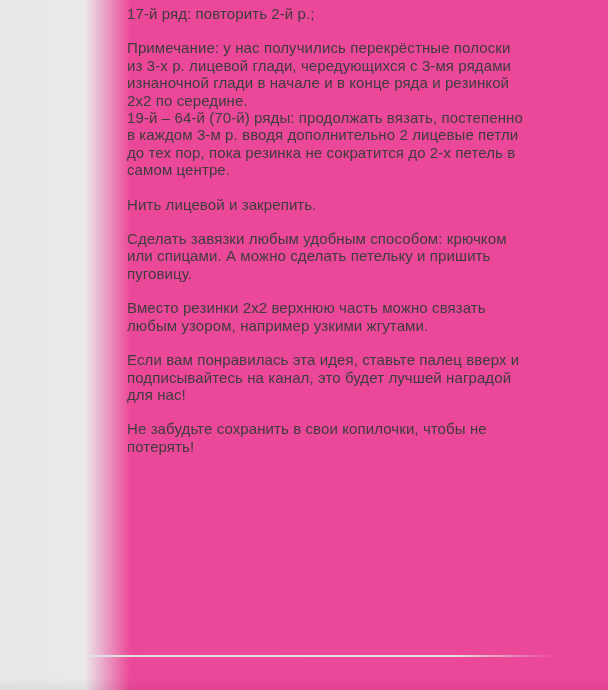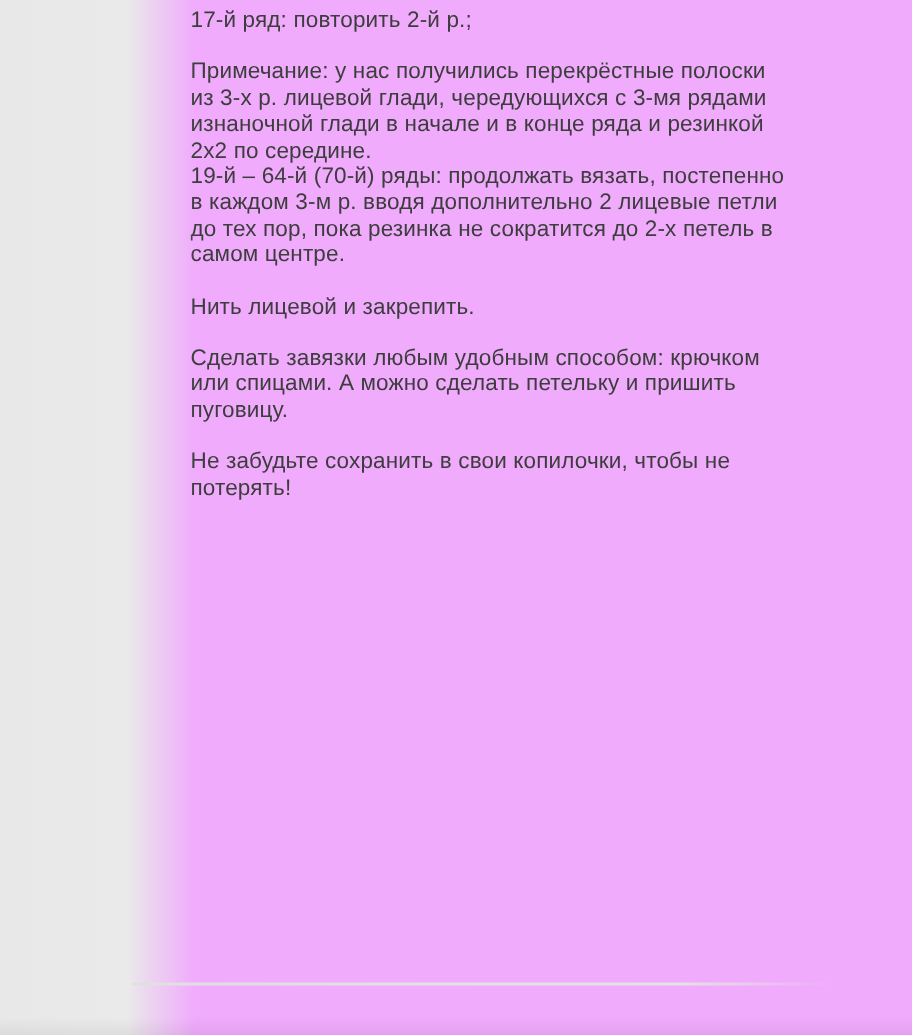--- a/index.html
+++ b/index.html
@@ -5,21 +5,21 @@
   html, body {
     margin: 0;
     padding: 0;
     background: #ffffff;
   }
   .page {
     position: relative;
     width: 608px;
     height: 690px;
     overflow: hidden;
-    background: #f0abfc;
+    background: #ec4899;
     font-family: "Liberation Sans", "DejaVu Sans", sans-serif;
   }
   .content {
     position: absolute;
     left: 127px;
     top: 5px;
     width: 466px;
     height: 650px;        
     overflow: hidden;
     color: #3d3d3d;
@@ -65,19 +65,24 @@
 изнаночной глади в начале и в конце ряда и резинкой
 2х2 по середине.
 19-й – 64-й (70-й) ряды: продолжать вязать, постепенно
 в каждом 3-м р. вводя дополнительно 2 лицевые петли
 до тех пор, пока резинка не сократится до 2-х петель в
 самом центре.</p>
     <p>Нить лицевой и закрепить.</p>
     <p>Сделать завязки любым удобным способом: крючком
 или спицами. А можно сделать петельку и пришить
 пуговицу.</p>
+    <p>Вместо резинки 2х2 верхнюю часть можно связать
+любым узором, например узкими жгутами.</p>
+    <p>Если вам понравилась эта идея, ставьте палец вверх и
+подписывайтесь на канал, это будет лучшей наградой
+для нас!</p>
     <p>Не забудьте сохранить в свои копилочки, чтобы не
 потерять!</p>
   </div>
   <div class="left-shade"></div>
   <div class="divider"></div>
   <div class="bottom-shade"></div>
 </div>
 
 </body></html>

